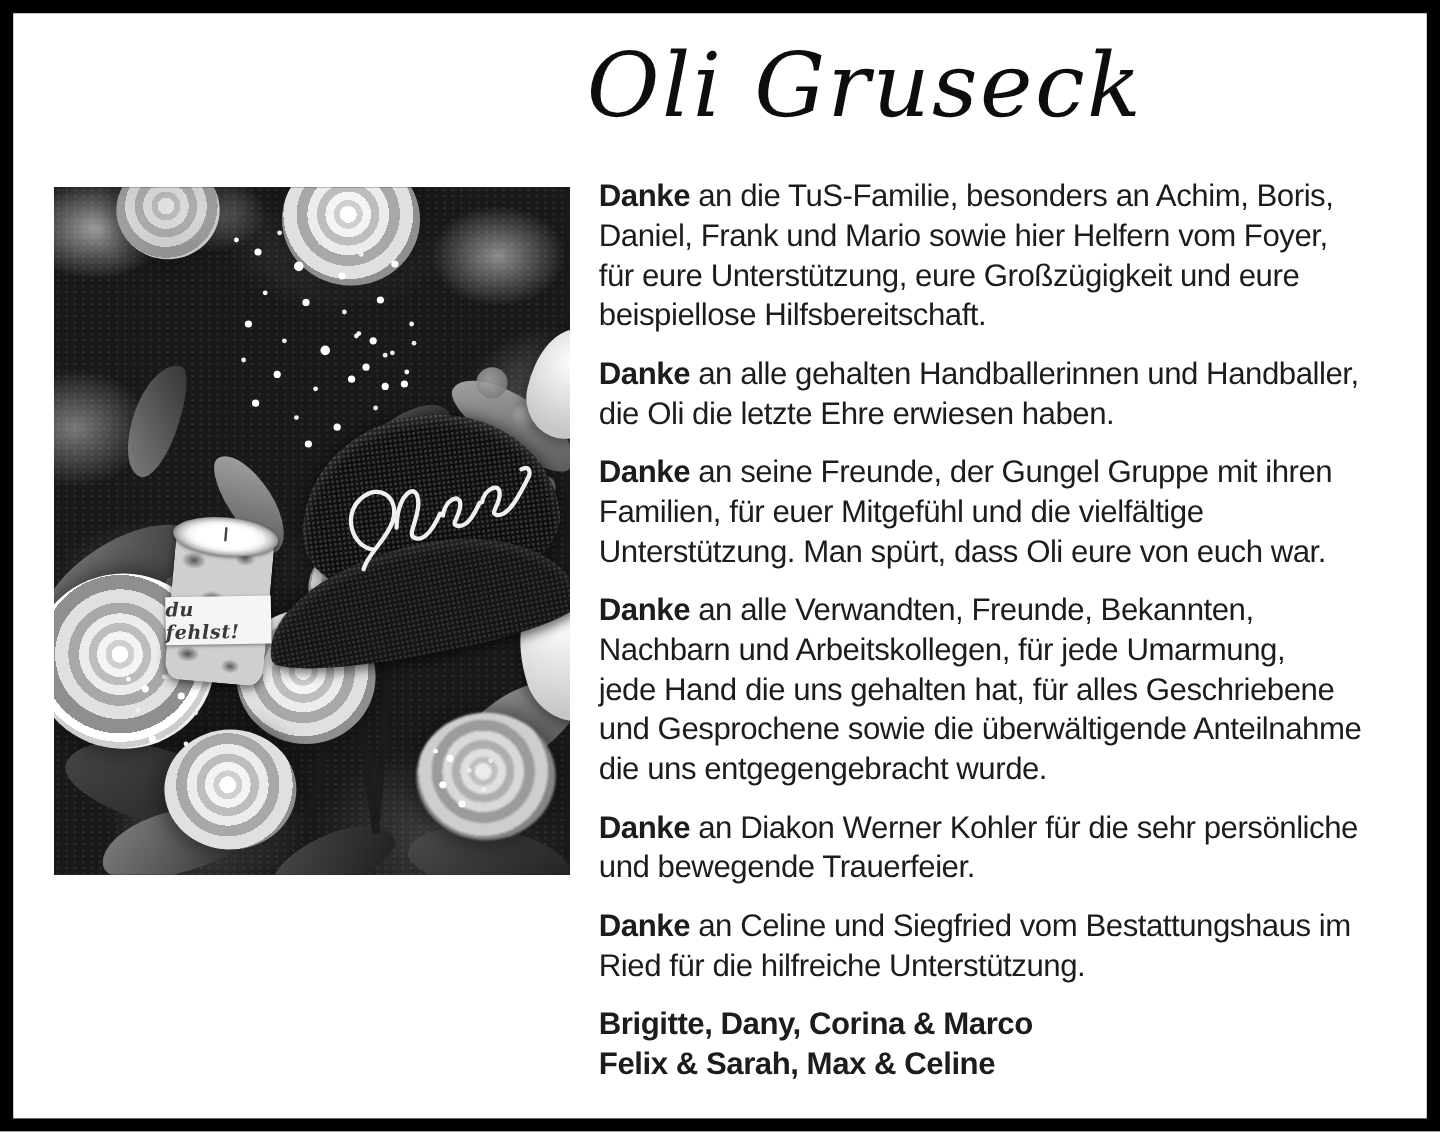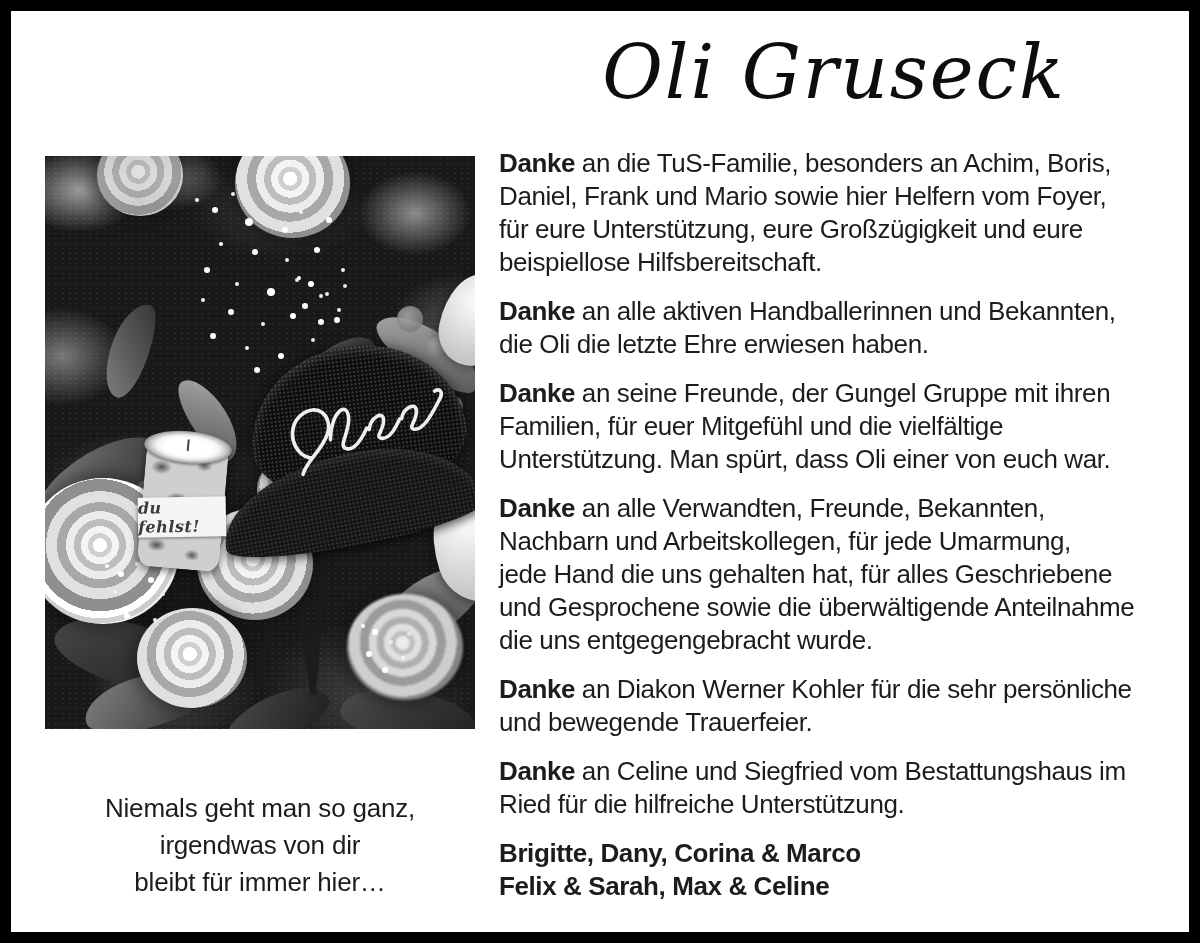--- a/index.html
+++ b/index.html
@@ -11,21 +11,20 @@
     box-sizing:border-box;
     overflow:hidden;
     font-family:"Liberation Sans", sans-serif;
     color:#1c1c1c;
   }
   .preline{white-space:pre-line;}
 
   
   .title{
     position:absolute;left:478px;top:18px;width:690px;
-    text-align:center;
     font-family:"DejaVu Serif", serif;
     font-style:italic;
     font-size:74px;
     letter-spacing:2px;
     color:#0d0d0d;
   }
 
   
   .body-col{
     position:absolute;left:488px;top:136px;width:705px;
@@ -221,35 +220,32 @@
       <div class="candle-wick"></div>
       <div class="candle-label">du fehlst!</div>
     </div>
   </div>
 
   <div class="body-col">
     <p class="para preline"><b class="lead">Danke</b><span> an die TuS-Familie, besonders an Achim, Boris,
 Daniel, Frank und Mario sowie hier Helfern vom Foyer,
 für eure Unterstützung, eure Großzügigkeit und eure
 beispiellose Hilfsbereitschaft.</span></p>
-    <p class="para preline"><b class="lead">Danke</b><span> an alle aktiven Handballerinnen und Bekannten,
+    <p class="para preline"><b class="lead">Danke</b><span> an alle gehalten Handballerinnen und Handballer,
 die Oli die letzte Ehre erwiesen haben.</span></p>
     <p class="para preline"><b class="lead">Danke</b><span> an seine Freunde, der Gungel Gruppe mit ihren
 Familien, für euer Mitgefühl und die vielfältige
-Unterstützung. Man spürt, dass Oli einer von euch war.</span></p>
+Unterstützung. Man spürt, dass Oli eure von euch war.</span></p>
     <p class="para preline"><b class="lead">Danke</b><span> an alle Verwandten, Freunde, Bekannten,
 Nachbarn und Arbeitskollegen, für jede Umarmung,
 jede Hand die uns gehalten hat, für alles Geschriebene
 und Gesprochene sowie die überwältigende Anteilnahme
 die uns entgegengebracht wurde.</span></p>
     <p class="para preline"><b class="lead">Danke</b><span> an Diakon Werner Kohler für die sehr persönliche
 und bewegende Trauerfeier.</span></p>
     <p class="para preline"><b class="lead">Danke</b><span> an Celine und Siegfried vom Bestattungshaus im
 Ried für die hilfreiche Unterstützung.</span></p>
     <p class="names preline">Brigitte, Dany, Corina &amp; Marco
 Felix &amp; Sarah, Max &amp; Celine</p>
   </div>
 
-  <div class="poem preline">Niemals geht man so ganz,
-irgendwas von dir
-bleibt für immer hier…</div>
 
 </div>
 
 </body></html>

